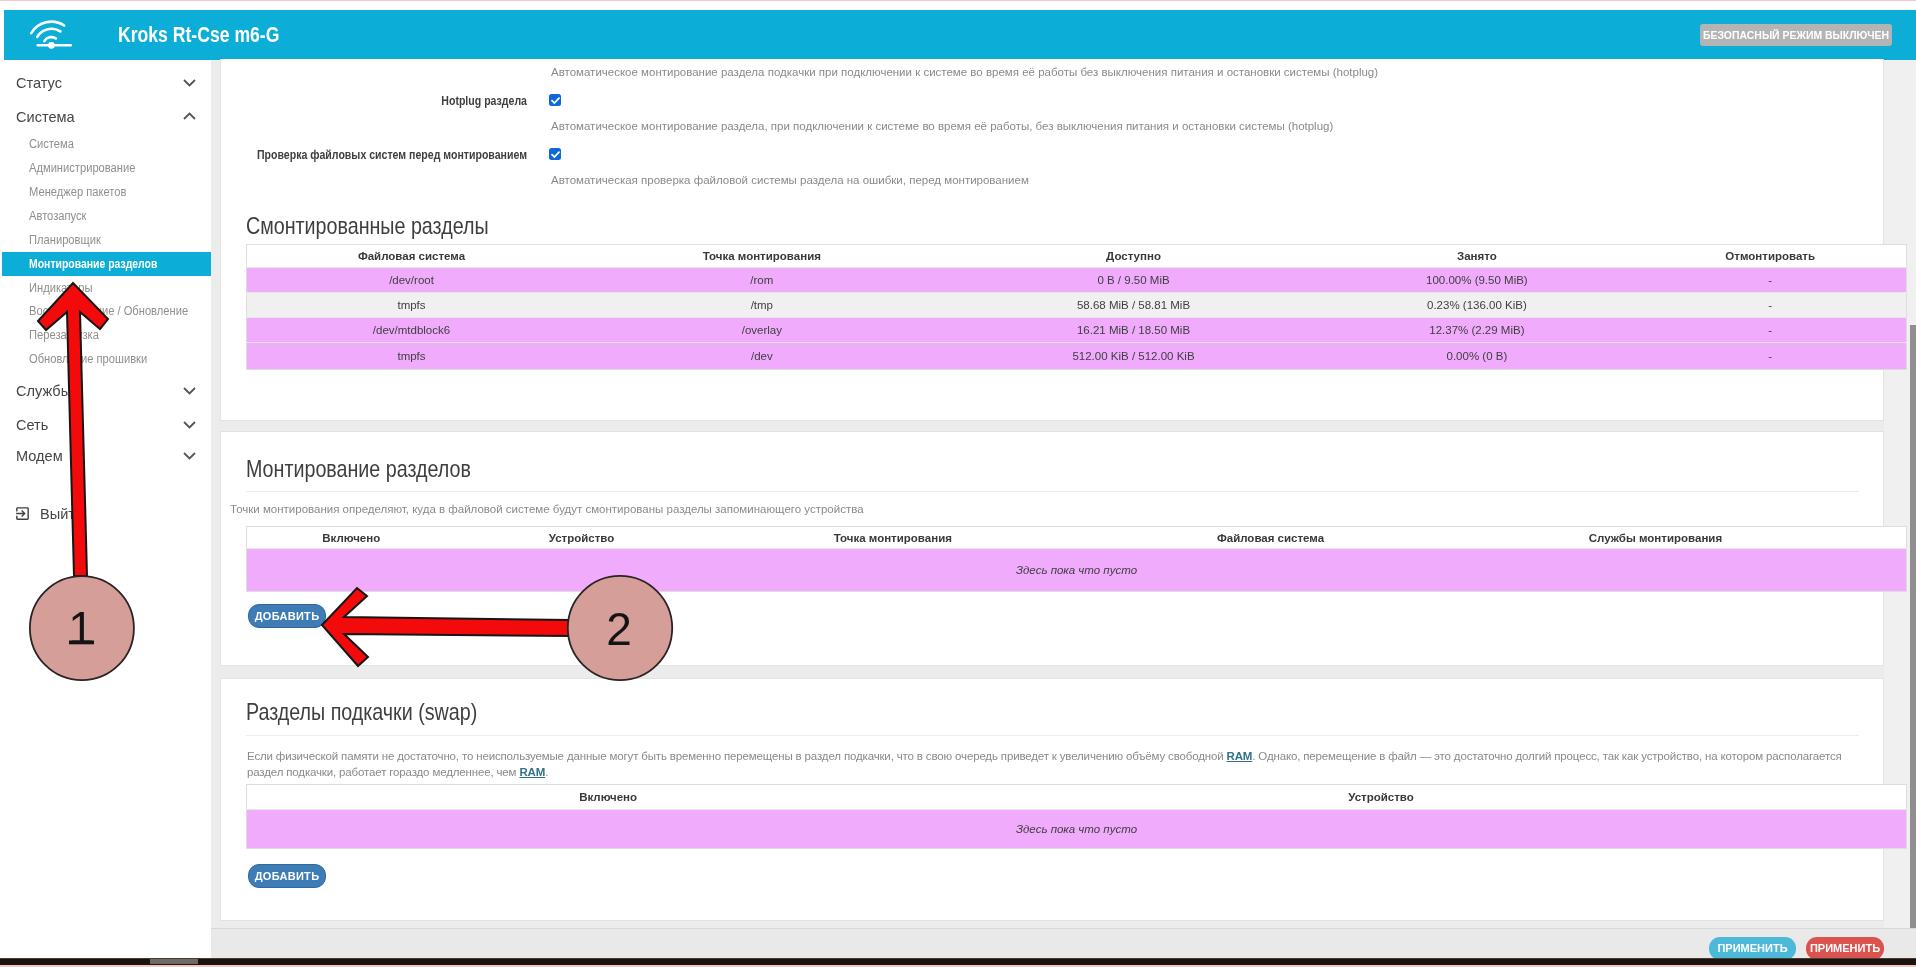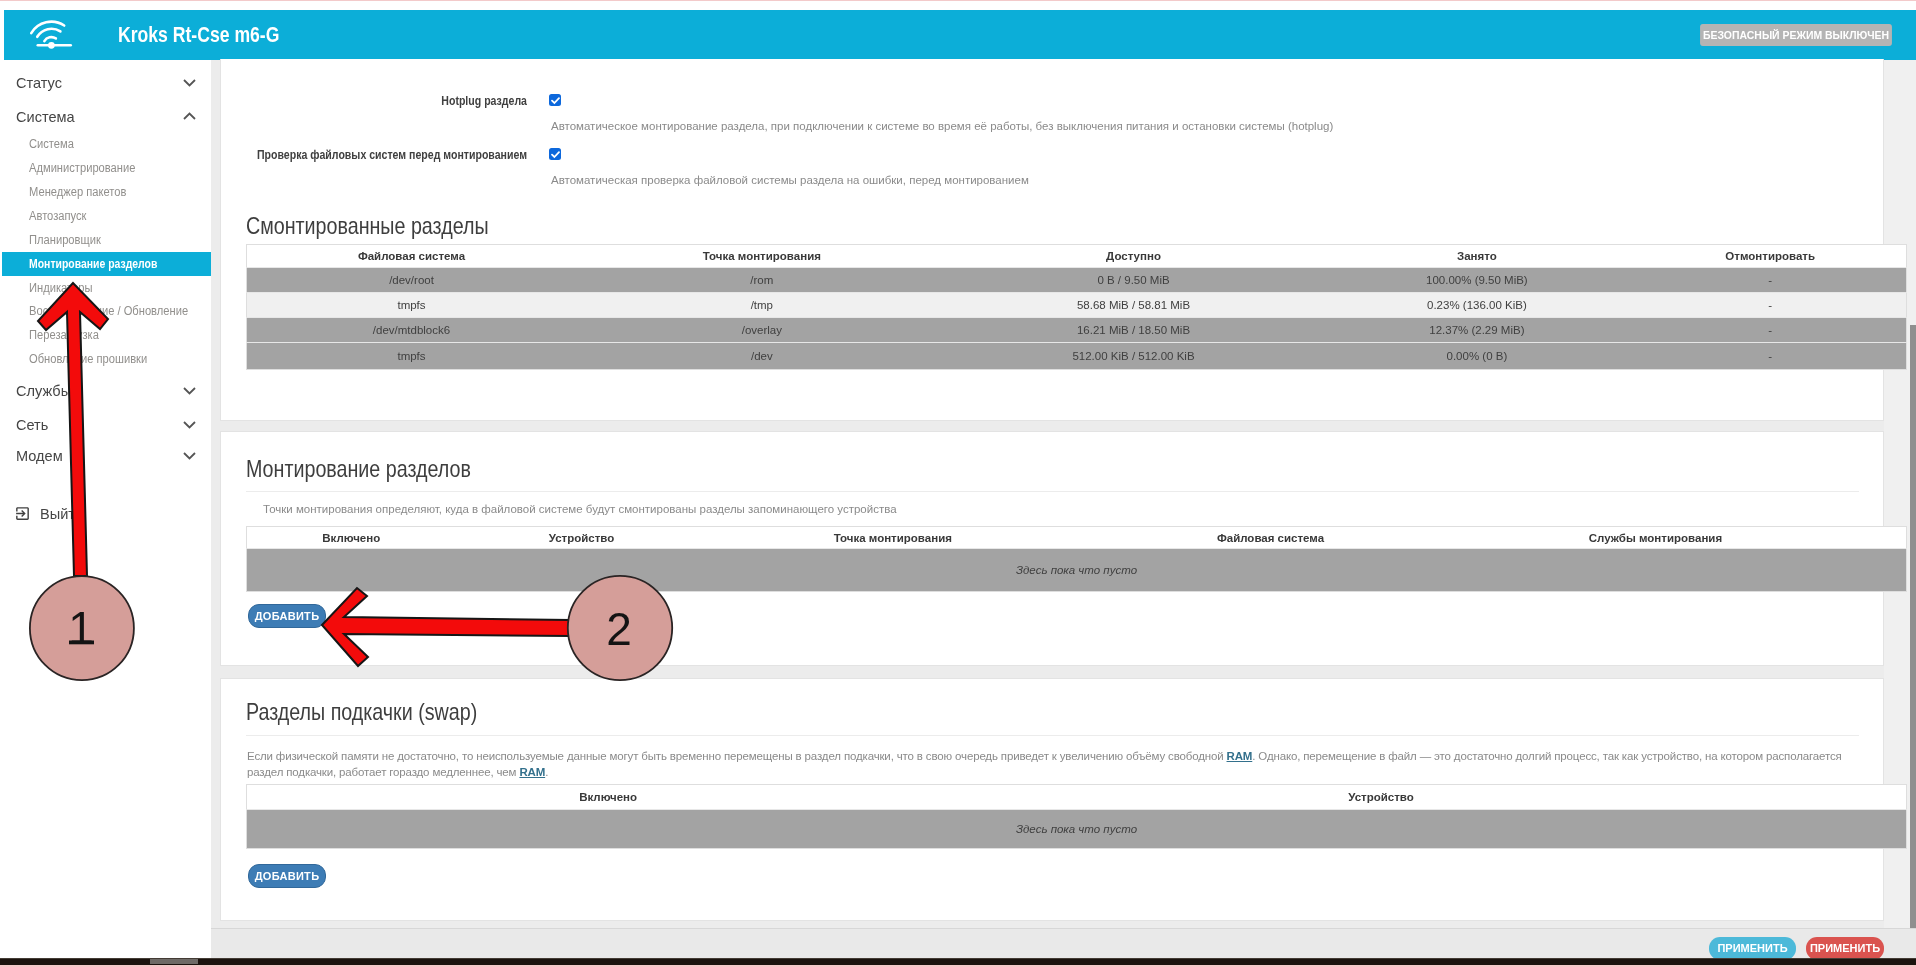--- a/index.html
+++ b/index.html
@@ -38,21 +38,21 @@
 .cb svg{position:absolute;left:1px;top:1px;}
 h3.sect{margin:0;font-size:24px;font-weight:400;color:#3e3e3e;transform:scaleX(0.82);transform-origin:0 50%;white-space:nowrap;}
 .hr{height:1px;background:#ececec;}
 
 table.t{border-collapse:collapse;table-layout:fixed;width:1661px;font-size:11.5px;color:#404040;}
 table.t th{font-weight:700;color:#393939;}
 table.t th,table.t td{text-align:center;border:none;overflow:hidden;white-space:nowrap;}
 table.t{border:1px solid #dedede;}
 table.t tr{border-top:1px solid #e7e7e7;}
 table.t tr.h{border-top:none;background:#fff;}
-tr.odd{background:#a3a3a3;}
+tr.odd{background:#f0abfc;}
 tr.even{background:#f0f0f0;}
 .empty{font-style:italic;margin-top:48px;}
 
 .btn{position:absolute;border-radius:11px;color:#fff;font-weight:700;text-align:center;}
 .btn-add{left:28px;width:78px;height:24px;background:#3d7cb5;border:1px solid #31689a;box-sizing:border-box;font-size:11px;line-height:22px;letter-spacing:0.3px;}
 
 .footerbar{left:211px;top:928px;width:1705px;height:30px;background:#e9e9e9;border-top:1px solid #d7d7d7;box-sizing:border-box;}
 .btn-apply{left:1709px;top:937px;width:87px;height:23px;background:#4cb9d9;font-size:11px;line-height:23px;}
 .btn-clear{left:1806px;top:937px;width:78px;height:23px;background:#da534f;font-size:11px;line-height:23px;}
 .rightstrip{left:1884px;top:60px;width:32px;height:898px;background:#f0f0f0;}
@@ -115,20 +115,21 @@
     </svg>
   <svg class="abs chev" style="top:452px" viewBox="0 0 13 8">
       <polyline points="1,1 6.5,6.5 12,1" stroke="#555" stroke-width="1.8" fill="none"></polyline>
     </svg>
   <svg class="abs" style="left:14px;top:505px" width="17" height="17" viewBox="0 0 24 24">
     <path fill="#404040" d="M10.09 15.59 11.5 17l5-5-5-5-1.41 1.41L12.67 11H3v2h9.67l-2.58 2.59zM19 3H5c-1.11 0-2 .9-2 2v4h2V5h14v14H5v-4H3v4c0 1.1.89 2 2 2h14c1.1 0 2-.9 2-2V5c0-1.1-.9-2-2-2z"></path>
   </svg>
   <div class="abs mi" style="left:40px;top:505px">Выйти</div>
 
   <div class="abs card card1"></div>
+  <div class="abs desc" style="left:551px;top:66px">Автоматическое монтирование раздела подкачки при подключении к системе во время её работы без выключения питания и остановки системы (hotplug)</div>
   <div class="abs lbl" style="top:94px">Hotplug раздела</div>
   <div class="abs cb" style="left:549px;top:94px">
       <svg width="11" height="11" viewBox="0 0 11 11">
         <path d="M2 5.6 4.4 8 9 3.2" stroke="#fff" stroke-width="1.8" fill="none" stroke-linecap="round"></path>
       </svg>
     </div>
   <div class="abs desc" style="left:551px;top:120px">Автоматическое монтирование раздела, при подключении к системе во время её работы, без выключения питания и остановки системы (hotplug)</div>
   <div class="abs lbl" style="top:148px">Проверка файловых систем перед монтированием</div>
   <div class="abs cb" style="left:549px;top:148px">
       <svg width="11" height="11" viewBox="0 0 11 11">
@@ -180,21 +181,21 @@
           <td>512.00 KiB / 512.00 KiB</td>
           <td>0.00% (0 B)</td>
           <td>-</td>
         </tr>
   </tbody>
     </table>
 
   <div class="abs card card2"></div>
   <h3 class="abs sect" style="left:246px;top:455px">Монтирование разделов</h3>
   <div class="abs hr" style="left:246px;top:491px;width:1613px"></div>
-  <div class="abs desc" style="left:263px;top:503px">Точки монтирования определяют, куда в файловой системе будут смонтированы разделы запоминающего устройства</div>
+  <div class="abs desc" style="left:230px;top:503px">Точки монтирования определяют, куда в файловой системе будут смонтированы разделы запоминающего устройства</div>
   <table class="abs t" style="left:246px;top:526px">
     <colgroup>
         <col style="width:12.59%">
         <col style="width:15.19%">
         <col style="width:22.32%">
         <col style="width:23.19%">
         <col style="width:23.19%">
         <col style="width:3.53%">
       </colgroup>
     <tbody>

